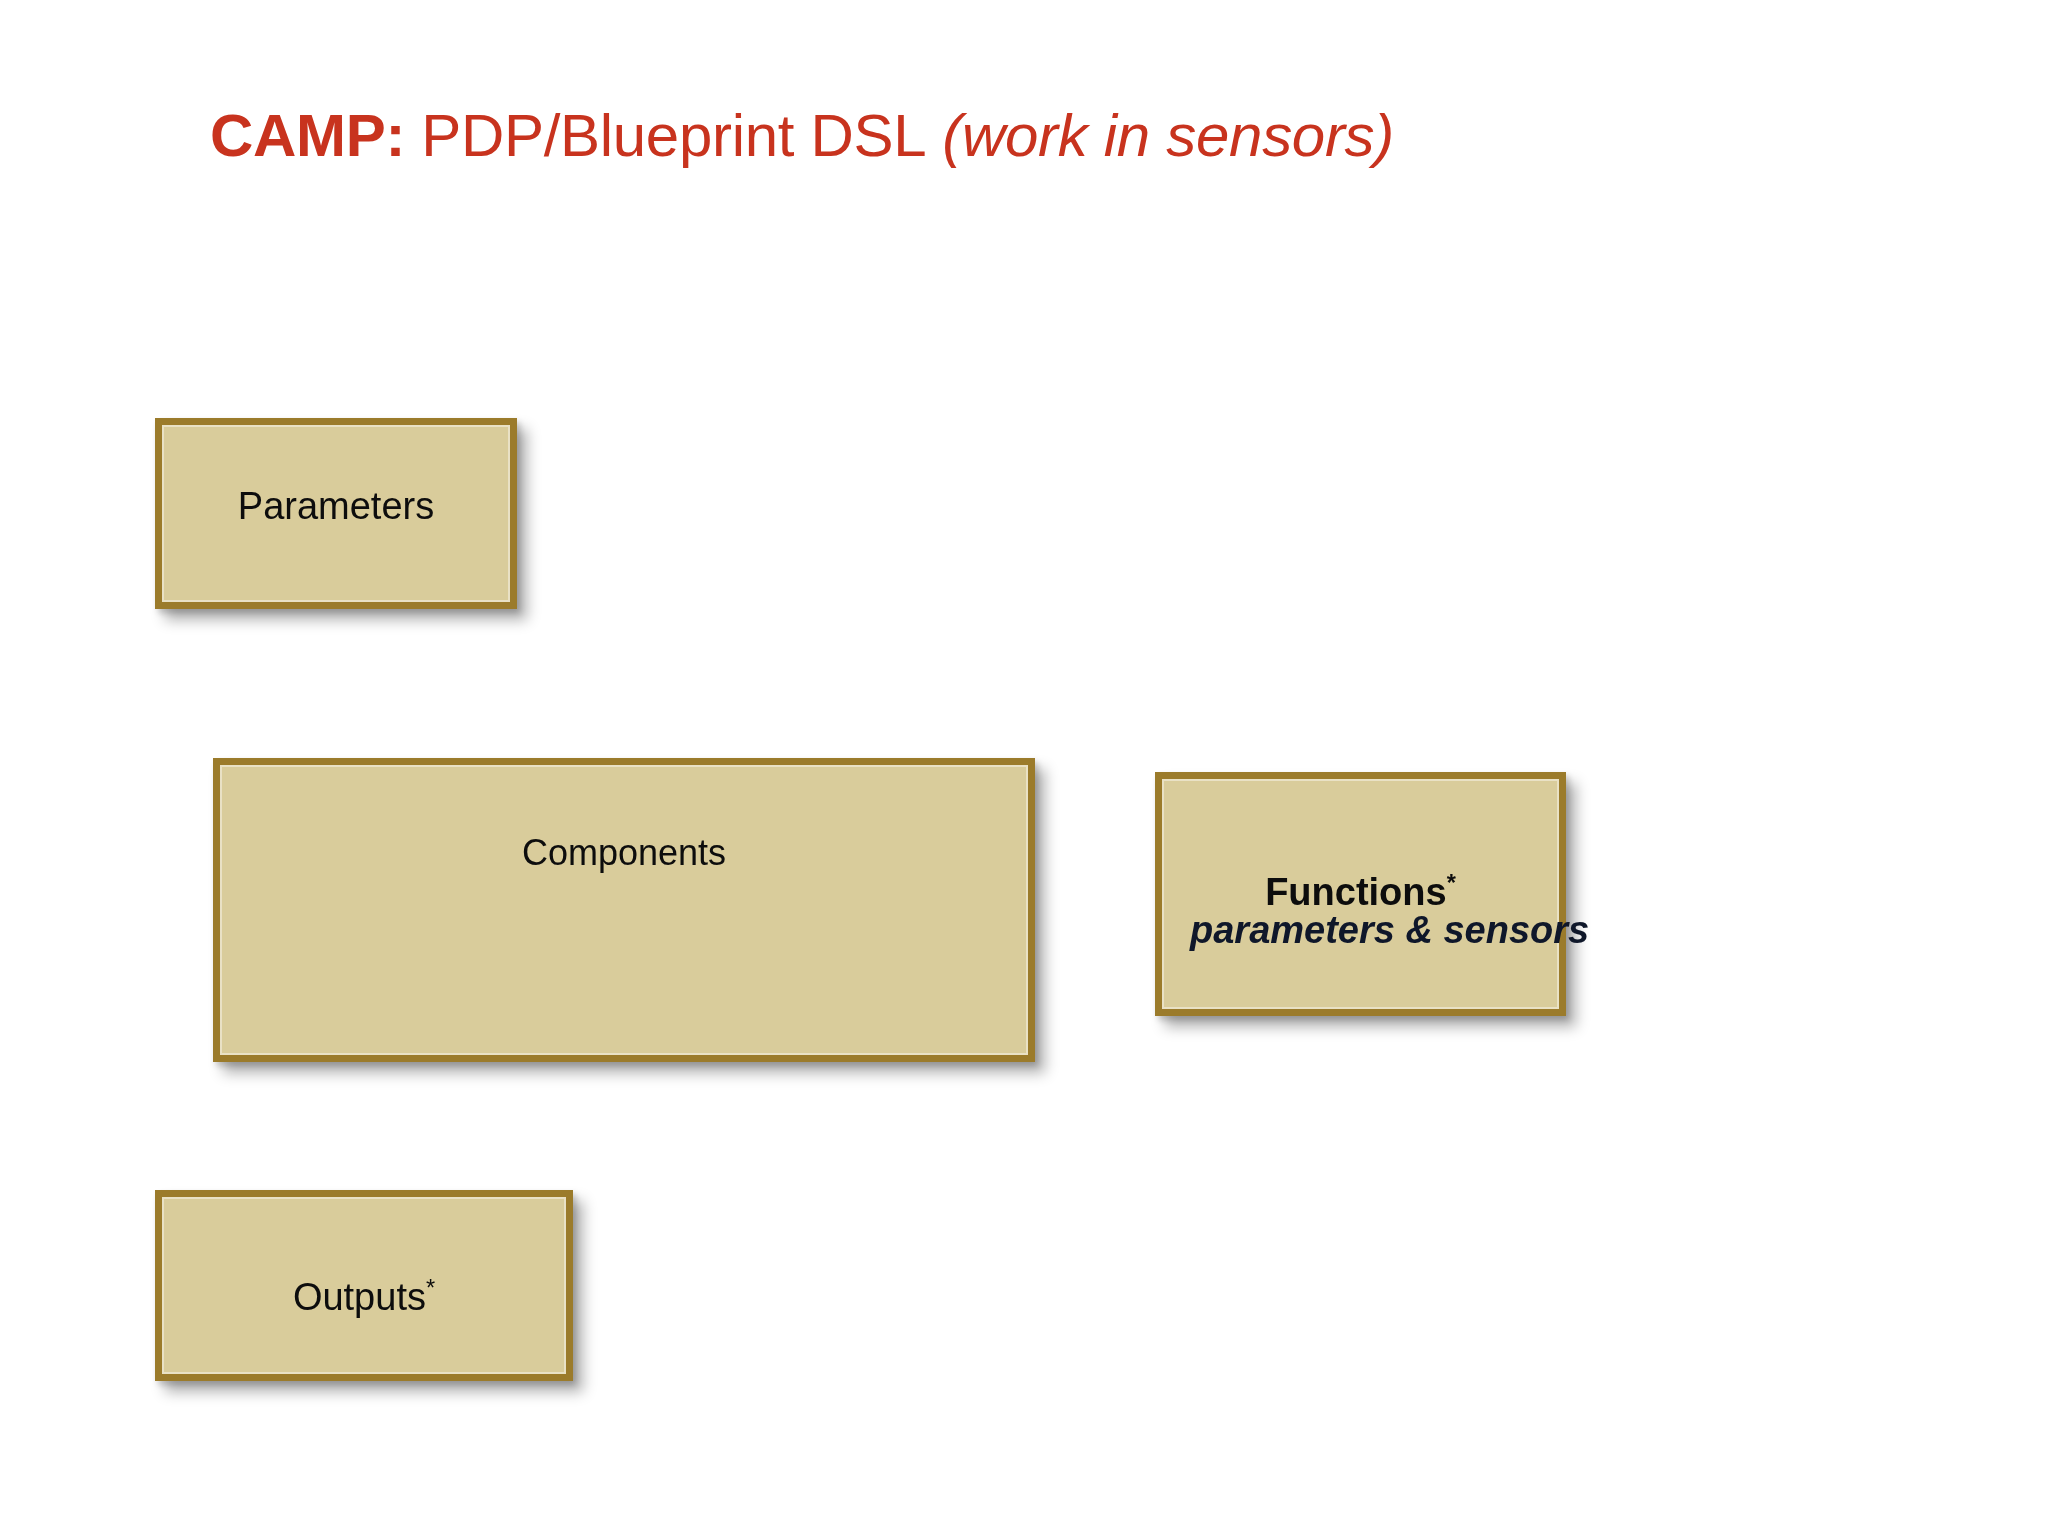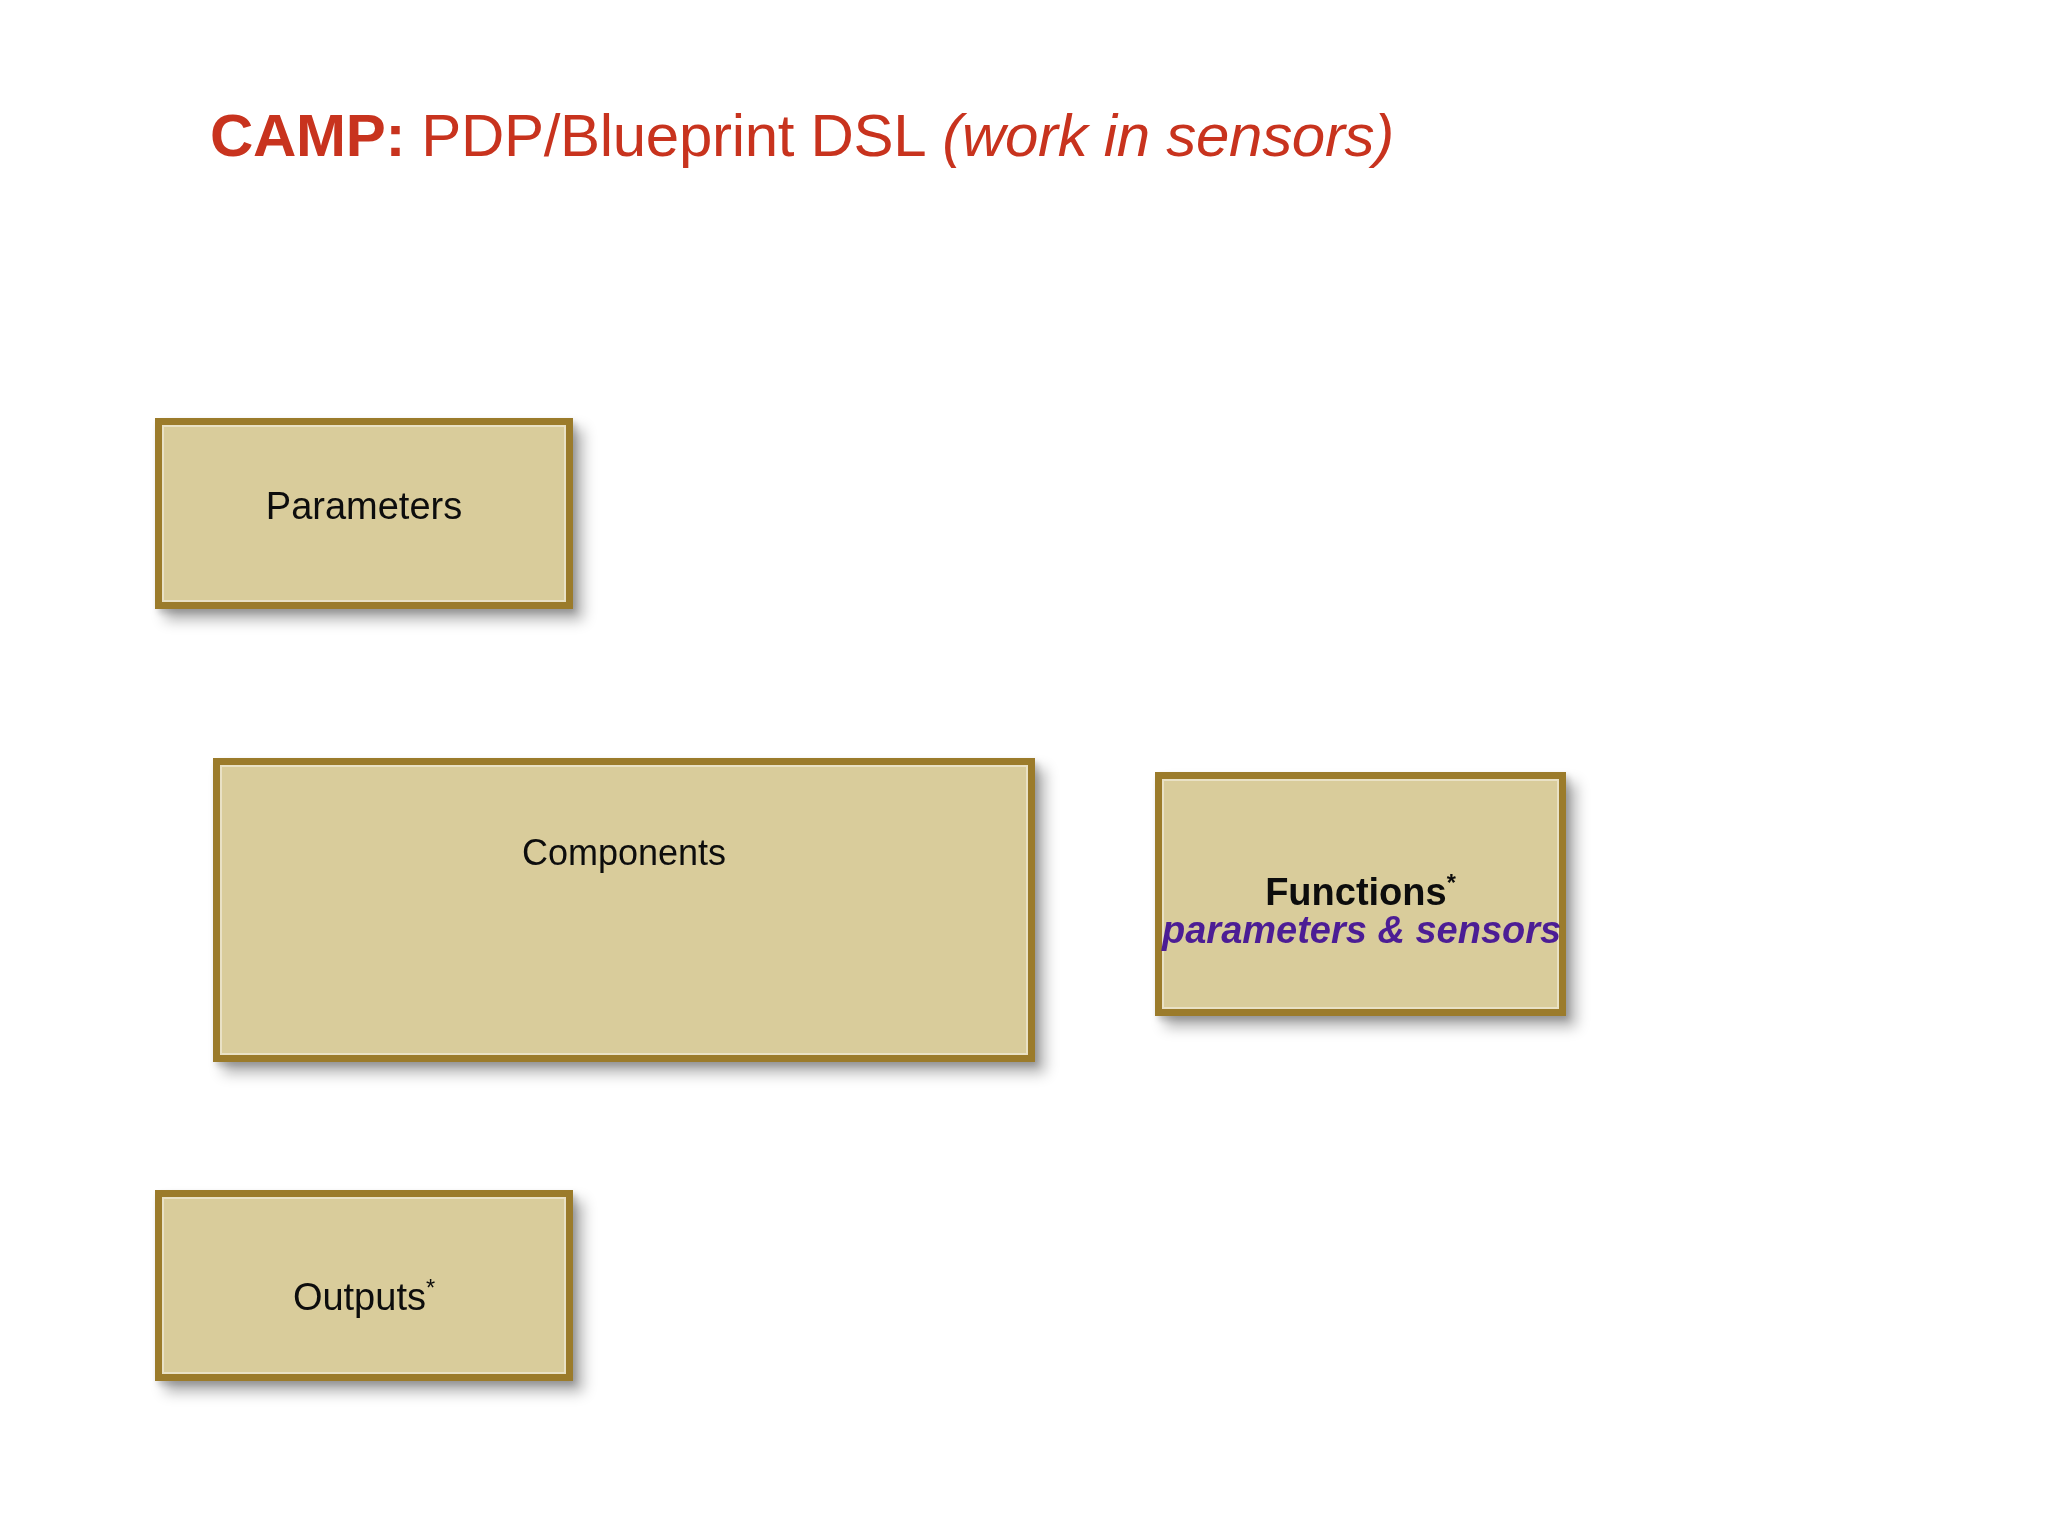--- a/index.html
+++ b/index.html
@@ -70,36 +70,37 @@
     font-size: 38px;
     line-height: 1.12;
     font-weight: normal;
     white-space: nowrap;
   }
   .dsl-box .box-sub {
     position: absolute;
     left: 0;
     right: 0;
     text-align: left;
-    color: #4c1d95;
+    color: #0f172a;
     font-size: 38px;
     line-height: 1.12;
     font-style: italic;
     font-weight: bold;
     white-space: nowrap;
+    padding-left: 28px;
   }
   .star {
     font-size: 0.62em;
     vertical-align: super;
     line-height: 0;
   }
 
   
   #box-parameters {
-    left: 155px;  top: 418px;  width: 418px;  height: 191px;
+    left: 155px;  top: 418px;  width: 362px;  height: 191px;
     z-index: 2;
   }
   #box-parameters .box-label { top: 60px; }
 
   #box-components {
     left: 213px;  top: 758px;  width: 822px;  height: 304px;
     z-index: 2;
   }
   #box-components .box-label { top: 68px; font-size: 36px; }
 

